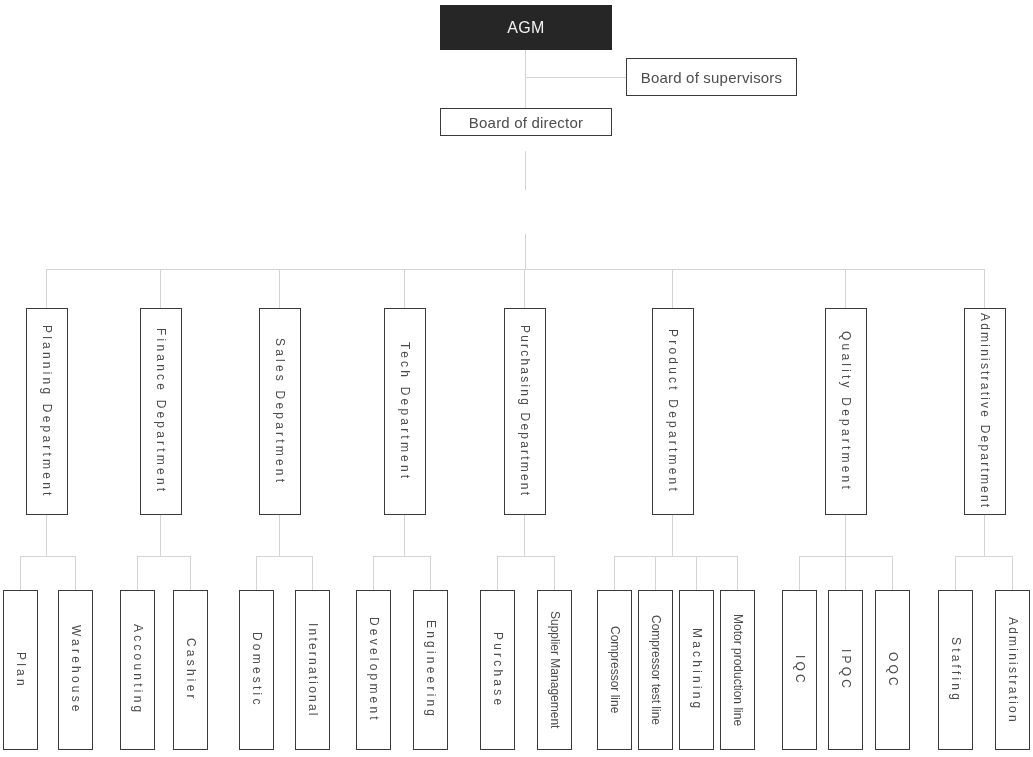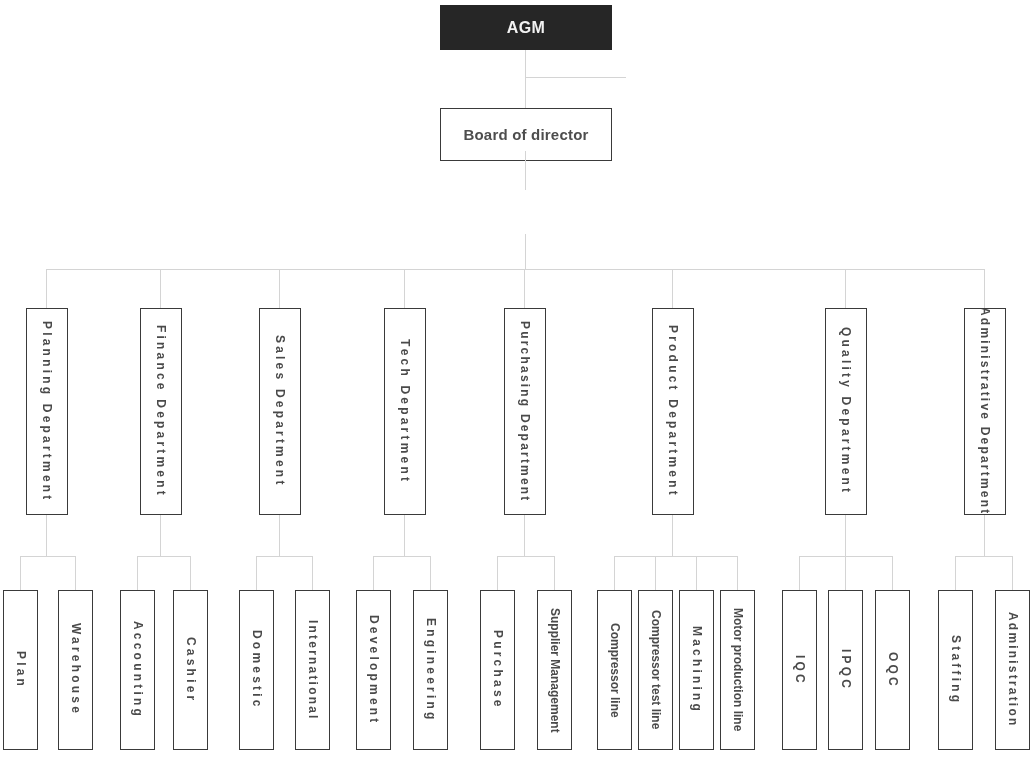--- a/index.html
+++ b/index.html
@@ -29,21 +29,20 @@
   .node {
     position: absolute;
     box-sizing: border-box;
     border: 1px solid #3a3a3a;
     background: #ffffff;
     color: #4a4a4a;
     display: flex;
     align-items: center;
     justify-content: center;
     overflow: hidden;
-    font-weight: bold;
   }
   .node.top {
     font-size: 15px;
     color: #4d4d4d;
     letter-spacing: 0.2px;
   }
   .node.root {
     background: #262626;
     border-color: #262626;
     color: #f2f2f2;
@@ -73,22 +72,25 @@
 <div id="chart-root">
 
   <div class="node root top" style="left:440px; top:5px; width:172px; height:45px;">
     <span>AGM</span>
   </div>
 
   <div class="line v" style="left:525px; top:50px; height:58px;"></div>
 
   <div class="line h" style="left:525px; top:77px; width:101px;"></div>
 
-
-  <div class="node top" style="left:440px; top:108px; width:172px; height:53px;">
+  <div class="node top" style="left:626px; top:58px; width:171px; height:38px;">
+    <span>Board of supervisors</span>
+  </div>
+
+  <div class="node top" style="left:440px; top:108px; width:172px; height:28px;">
     <span>Board of director</span>
   </div>
 
   <div class="line v" style="left:525px; top:151px; height:39px;"></div>
 
 
   <div class="line v" style="left:525px; top:234px; height:35px;"></div>
 
   <div class="line h" style="left:46px; top:269px; width:939px;"></div>
 

